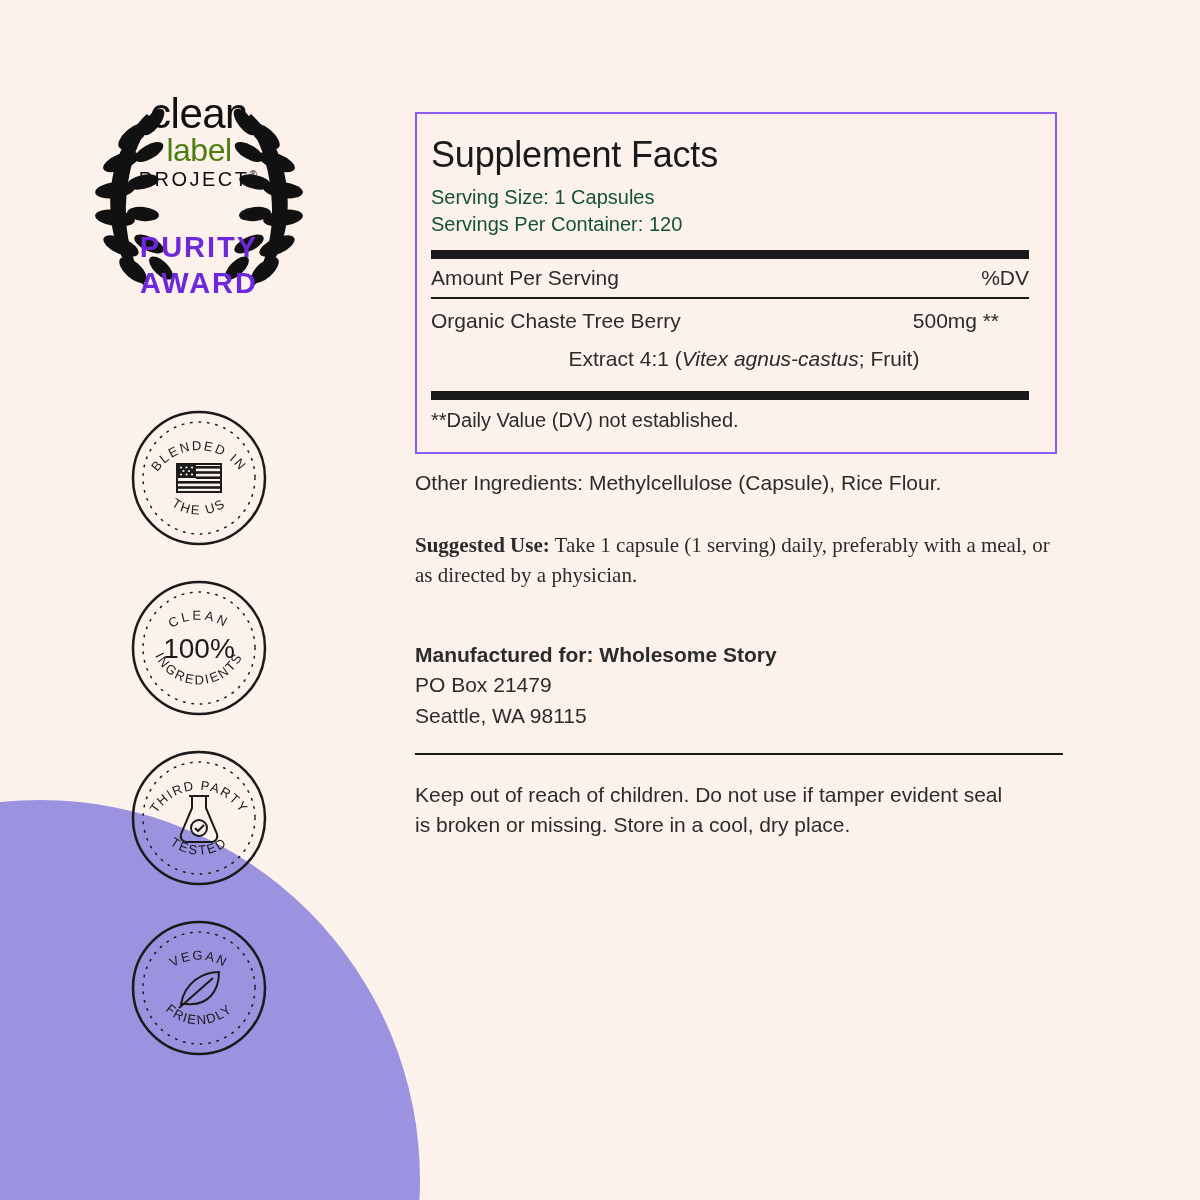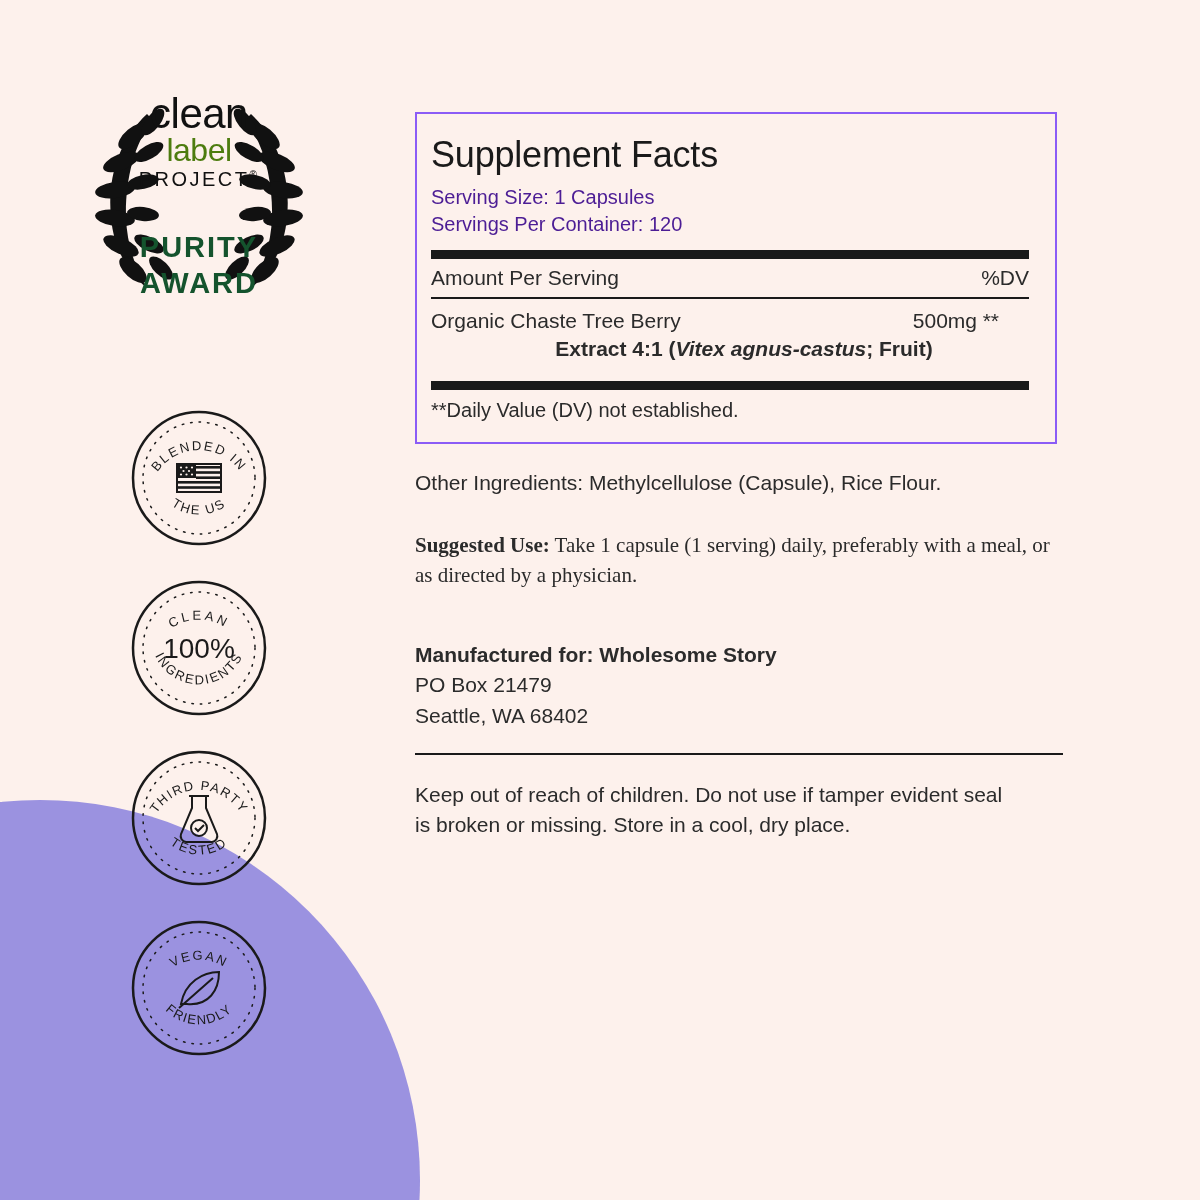--- a/index.html
+++ b/index.html
@@ -82,21 +82,21 @@
   .clp-line3 sup { font-size: 10px; }
   .clp-award {
     position: relative;
     z-index: 3;
     margin-top: 38px;
     text-align: center;
     font-weight: bold;
     font-size: 29px;
     letter-spacing: 2px;
     line-height: 1.25;
-    color: #14532d;
+    color: #6d28d9;
   }
   .wreath {
     position: absolute;
     left: 0; top: 0;
     width: 260px; height: 230px;
     z-index: 1;
   }
 
   .seal {
     width: 140px;
@@ -119,21 +119,21 @@
   }
   .facts-title {
     font-size: 36px;
     letter-spacing: -0.2px;
     color: #1a1a1a;
     margin-bottom: 8px;
   }
   .facts-sub {
     font-size: 20px;
     line-height: 1.35;
-    color: #4c1d95;
+    color: #14532d;
   }
   .rule-thick {
     border-top: 9px solid #1a1a1a;
     margin: 12px 0 0 0;
   }
   .rule-thin {
     border-top: 2px solid #1a1a1a;
     margin: 0;
   }
   .row-aps {
@@ -157,22 +157,21 @@
     margin-left: auto;
     padding-right: 52px;
   }
   .ing-dv {
     position: absolute;
     right: 30px;
   }
   .ing-line1 { position: relative; }
   .ing-line2 {
     padding-left: 28px;
-    margin-top: 4px;
-    font-weight: bold;
+    margin-top: 14px;
   }
   .ing-line2 em { font-style: italic; }
   .dv-note {
     font-size: 20px;
     padding-top: 9px;
   }
 
   .body-text {
     position: absolute;
     left: 415px;
@@ -375,20 +374,20 @@
     <div class="dv-note">**Daily Value (DV) not established.</div>
   </div>
 
   <div class="body-text other-ing">Other Ingredients: Methylcellulose (Capsule), Rice Flour.</div>
 
   <div class="body-text suggested"><b>Suggested Use:</b><span> Take 1 capsule (1 serving) daily, preferably with a meal, or as directed by a physician.</span></div>
 
   <div class="body-text mfg">
     <div class="mfg-head">Manufactured for: Wholesome Story</div>
     <div>PO Box 21479</div>
-    <div>Seattle, WA 68402</div>
+    <div>Seattle, WA 98115</div>
   </div>
 
   <div class="divider"></div>
 
   <div class="body-text warning">Keep out of reach of children. Do not use if tamper evident seal is broken or missing. Store in a cool, dry place.</div>
 
 </div>
 
 </body></html>

